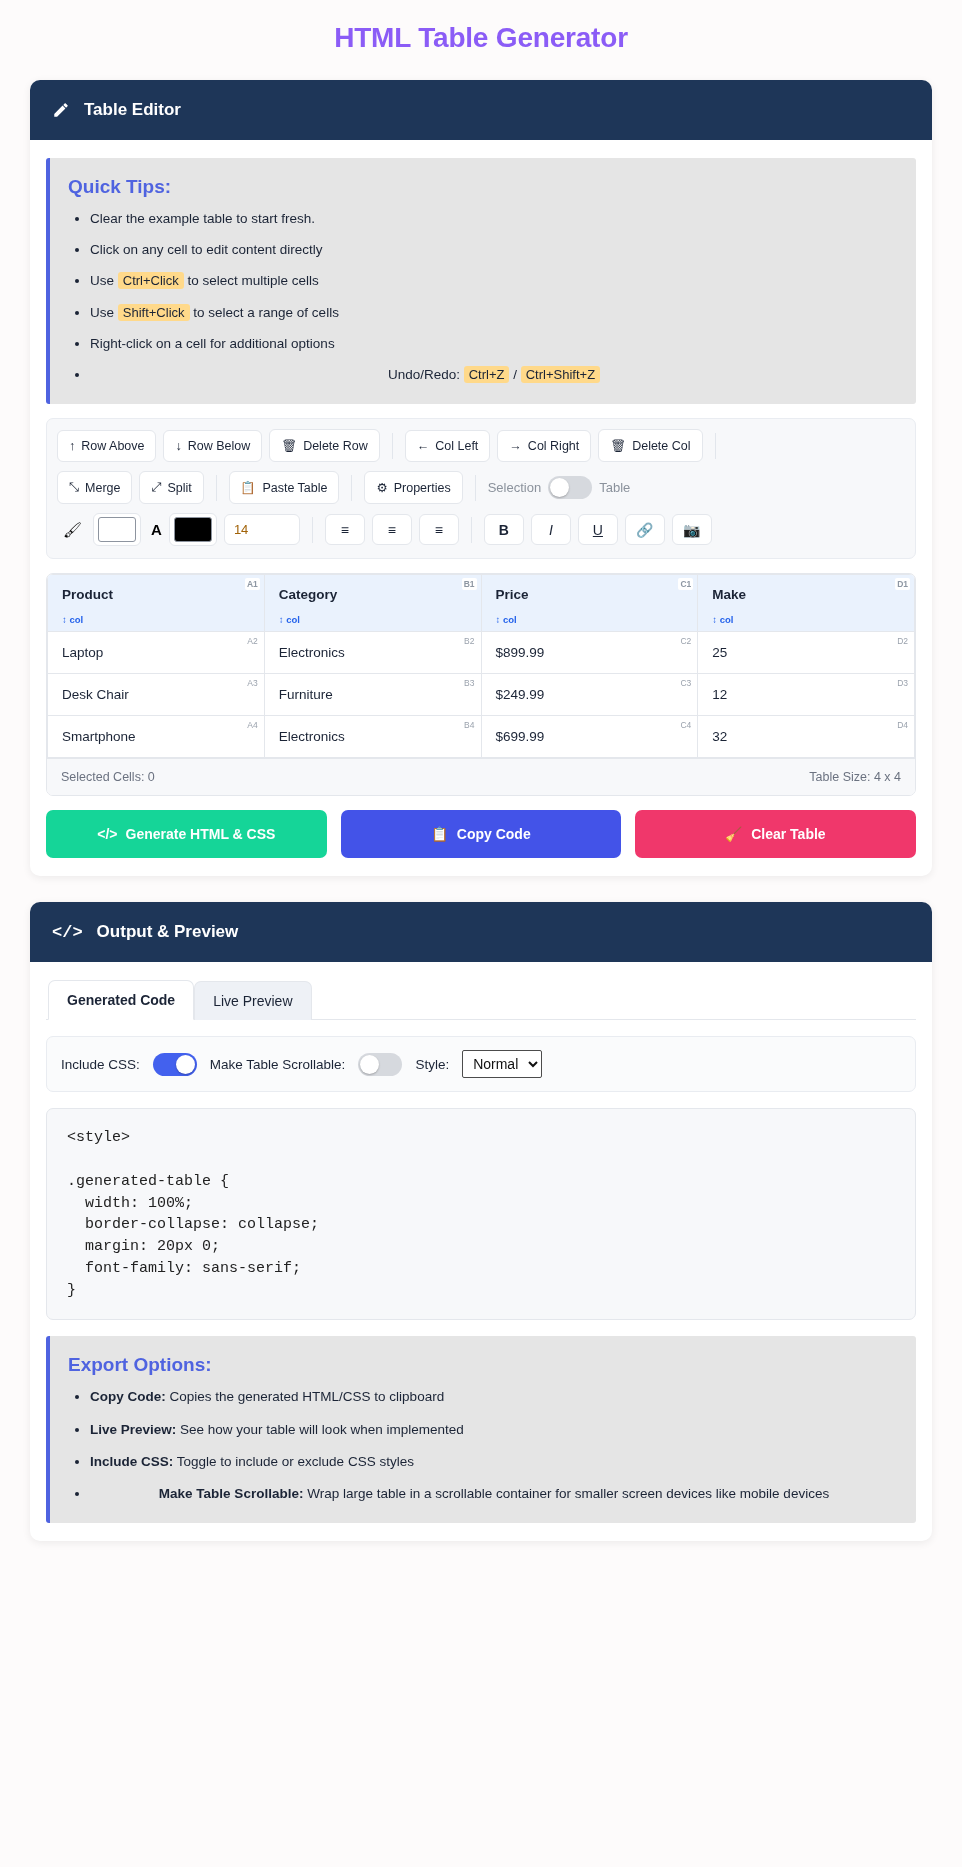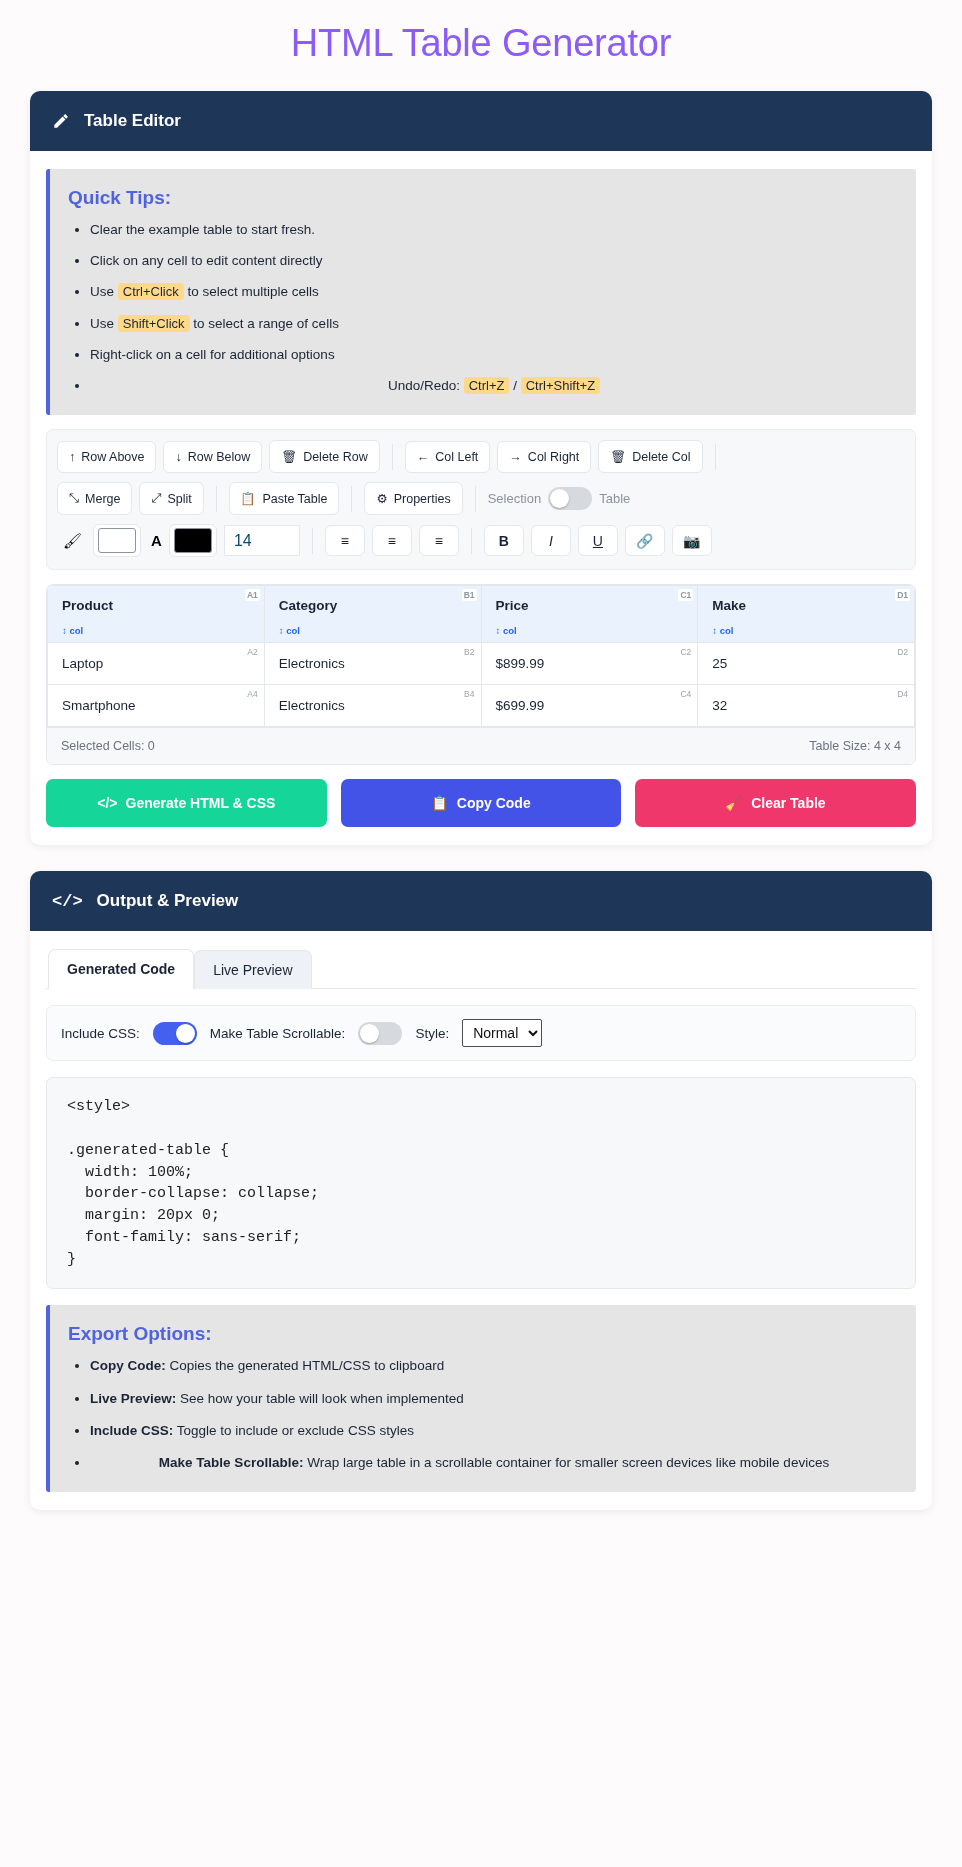--- a/index.html
+++ b/index.html
@@ -6,22 +6,22 @@
   html, body {
     margin: 0; padding: 0;
     background: #fdfbfb;
     font-family: "Liberation Sans", sans-serif;
     width: 962px;
   }
   body { padding: 0 0 24px 0; }
 
   .page-title {
     text-align: center;
-    font-size: 38px;
-    font-weight: normal;
+    font-size: 28px;
+    font-weight: bold;
     color: #8b5cf6;
     padding: 22px 0 26px 0;
     letter-spacing: -0.2px;
   }
 
   .card {
     background: #ffffff;
     border-radius: 10px;
     margin: 0 30px 26px 30px;
     box-shadow: 0 2px 9px rgba(0,0,0,0.07);
@@ -119,25 +119,25 @@
     display: inline-block;
     cursor: pointer;
   }
   .swatch-wrap {
     background:#fff; border:1px solid #e4e7ec; border-radius:6px;
     padding: 3px 4px; display:inline-flex; align-items:center;
   }
   .fontsize {
     background: #ffffff;
     border: 1px solid #e4e7ec;
-    border-radius: 0;
+    border-radius: 6px;
     width: 76px; height: 31px;
-    font-size: 16px;
+    font-size: 13px;
     padding: 0 9px;
-    color: #0c4a6e;
+    color: #a16207;
     font-family: "Liberation Sans", sans-serif;
   }
   .sel-label { font-size: 13px; color: #8b929c; }
   .toggle {
     width: 44px; height: 23px;
     background: #d6d9de;
     border-radius: 12px;
     position: relative;
     cursor: pointer;
     flex: none;
@@ -414,20 +414,26 @@
           <td><span class="cellref">C1</span><span>Price</span><span class="colresize">↕&nbsp;col</span></td>
           <td><span class="cellref">D1</span><span>Make</span><span class="colresize">↕&nbsp;col</span></td>
         </tr>
         <tr>
           <td><span class="cellref">A2</span><span>Laptop</span></td>
           <td><span class="cellref">B2</span><span>Electronics</span></td>
           <td><span class="cellref">C2</span><span>$899.99</span></td>
           <td><span class="cellref">D2</span><span>25</span></td>
         </tr>
         <tr>
+          <td><span class="cellref">A3</span><span>Desk Chair</span></td>
+          <td><span class="cellref">B3</span><span>Furniture</span></td>
+          <td><span class="cellref">C3</span><span>$249.99</span></td>
+          <td><span class="cellref">D3</span><span>12</span></td>
+        </tr>
+        <tr>
           <td><span class="cellref">A4</span><span>Smartphone</span></td>
           <td><span class="cellref">B4</span><span>Electronics</span></td>
           <td><span class="cellref">C4</span><span>$699.99</span></td>
           <td><span class="cellref">D4</span><span>32</span></td>
         </tr>
       </tbody>
         </table>
       <div class="statusbar">
         <span>Selected Cells: 0</span>
         <span>Table Size: 4 x 4</span>

